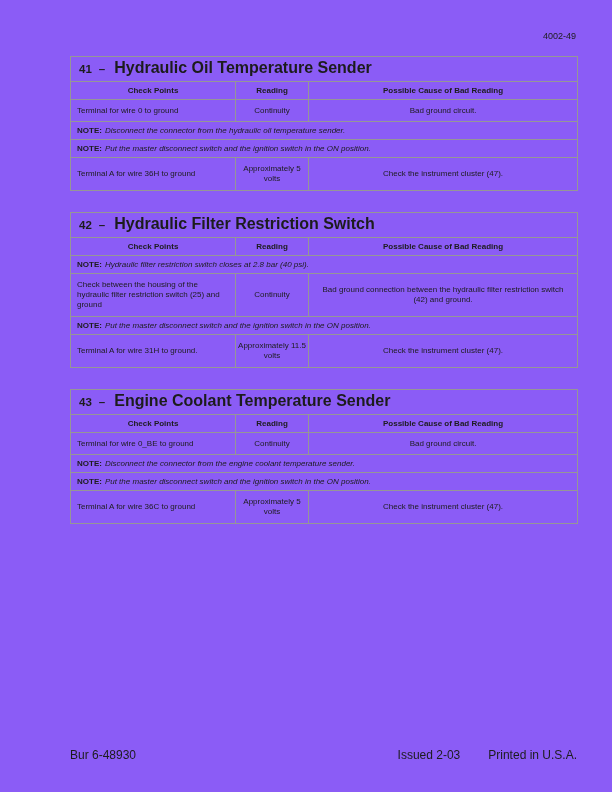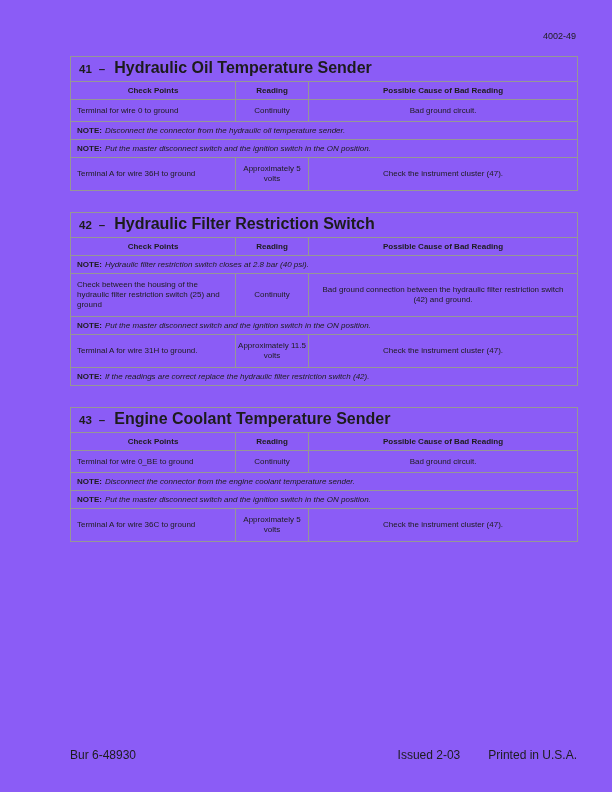--- a/index.html
+++ b/index.html
@@ -119,25 +119,20 @@
       <tr class="note-row">
         <td colspan="3">
           <span class="note-label">NOTE:</span><span class="note-text">Put the master disconnect switch and the ignition switch in the ON position.</span>
         </td>
       </tr>
       <tr class="data-row row-2l">
         <td class="check">Terminal A for wire 31H to ground.</td>
         <td class="reading">Approximately 11.5 volts</td>
         <td class="cause">Check the instrument cluster (47).</td>
       </tr>
-      <tr class="note-row">
-        <td colspan="3">
-          <span class="note-label">NOTE:</span><span class="note-text">If the readings are correct replace the hydraulic filter restriction switch (42).</span>
-        </td>
-      </tr>
     </tbody>
       </table>
 
     <table class="check-table">
       <colgroup>
           <col class="c1">
           <col class="c2">
           <col class="c3">
         </colgroup>
       <tbody>

